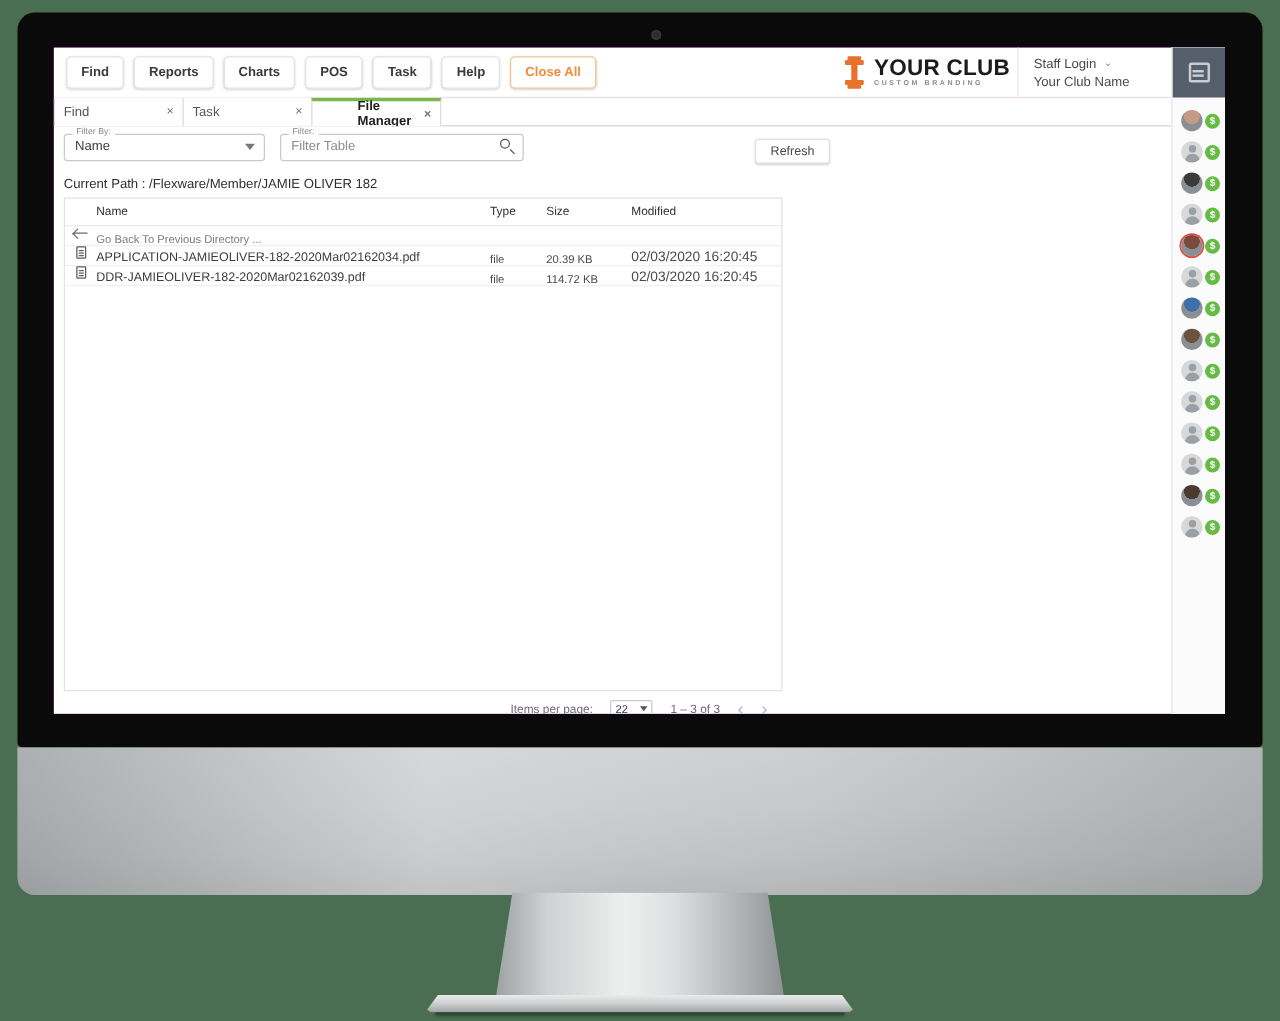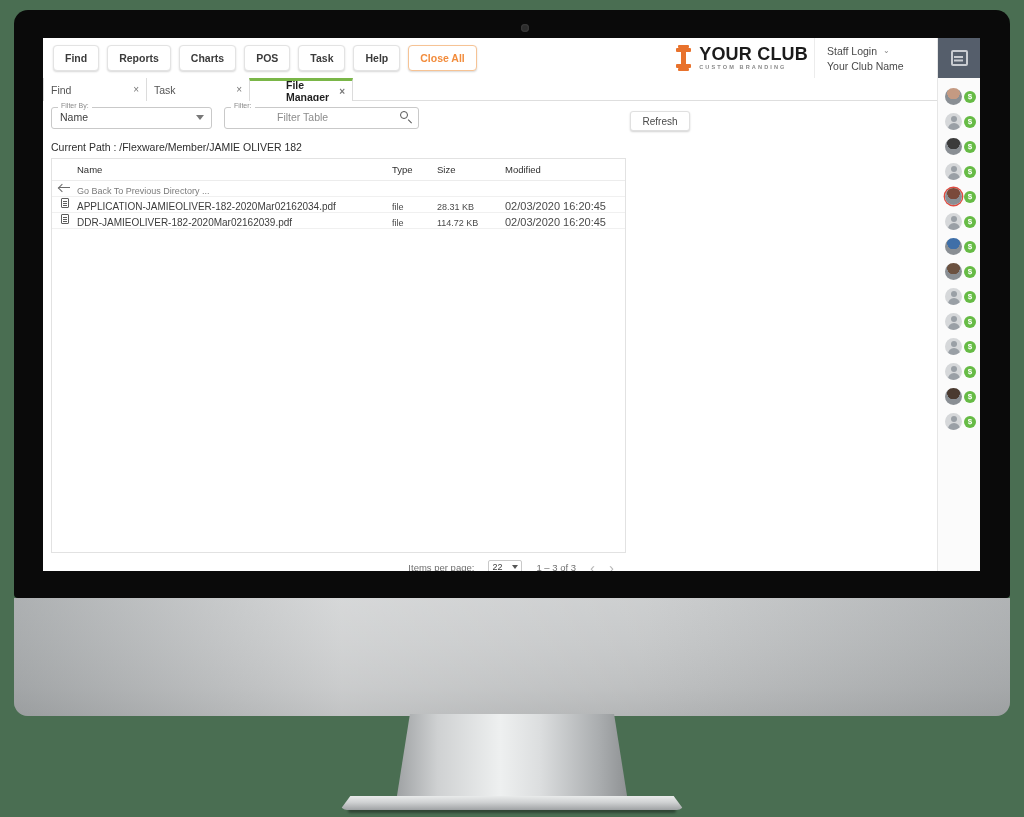--- a/index.html
+++ b/index.html
@@ -133,34 +133,34 @@
     position: absolute; inset: 0; border: 1px solid #c9c9c9; border-radius: 3px;
     pointer-events: none;
   }
   .mat-field .lbl {
     position: absolute; left: 7px; top: -5px; background: #fff; padding: 0 3px;
     font-size: 7px; color: #8a8a8a; z-index: 2;
   }
   .mat-field .val {
     position: absolute; left: 9px; top: 4px; font-size: 10.5px; color: #3c3c3c;
   }
-  .mat-field .val.placeholder { color: #8c8c8c; margin-left: 44px; }
+  .mat-field .val.placeholder { color: #8c8c8c; }
   #field-filterby { width: 161px; }
   #field-filter { width: 195px; }
   .dd-arrow {
     position: absolute; right: 8px; top: 8px; width: 0; height: 0;
     border-left: 4px solid transparent; border-right: 4px solid transparent;
     border-top: 5px solid #787878;
   }
   .search-ico { position: absolute; right: 6px; top: 3px; width: 14px; height: 14px; }
   .search-ico .c { position:absolute; left:1px; top:1px; width:8px; height:8px; border:1.4px solid #555; border-radius:50%;}
   .search-ico .h { position:absolute; left:8.5px; top:9px; width:5px; height:1.4px; background:#555; transform:rotate(45deg); transform-origin:left center;}
 
   #refresh-btn {
-    position: absolute; right: 280px; top: 4px; width: 60px; height: 20px;
+    position: absolute; right: 306px; top: 4px; width: 60px; height: 20px;
     background: #fff; border: 1px solid #e0e0e0; border-radius: 3px;
     box-shadow: 0 1px 2px rgba(0,0,0,.18);
     font-size: 10px; color: #4a4a4a; display:flex; align-items:center; justify-content:center;
     cursor: pointer;
   }
 
   #current-path { font-size: 10.5px; color: #2e2e2e; margin-top: 8px; margin-bottom: 5px; }
 
   
   #table-card {
@@ -334,21 +334,21 @@
         <div class="c-name">Go Back To Previous Directory ...</div>
         <div class="c-type"></div>
           <div class="c-size"></div>
           <div class="c-mod"></div>
       </div>
 
       <div class="t-row">
         <div class="c-icon"><span class="file-ico"></span></div>
         <div class="c-name">APPLICATION-JAMIEOLIVER-182-2020Mar02162034.pdf</div>
         <div class="c-type">file</div>
-        <div class="c-size">28.31 KB</div>
+        <div class="c-size">20.39 KB</div>
         <div class="c-mod">02/03/2020 16:20:45</div>
       </div>
 
       <div class="t-row">
         <div class="c-icon"><span class="file-ico"></span></div>
         <div class="c-name">DDR-JAMIEOLIVER-182-2020Mar02162039.pdf</div>
         <div class="c-type">file</div>
         <div class="c-size">114.72 KB</div>
         <div class="c-mod">02/03/2020 16:20:45</div>
       </div>

